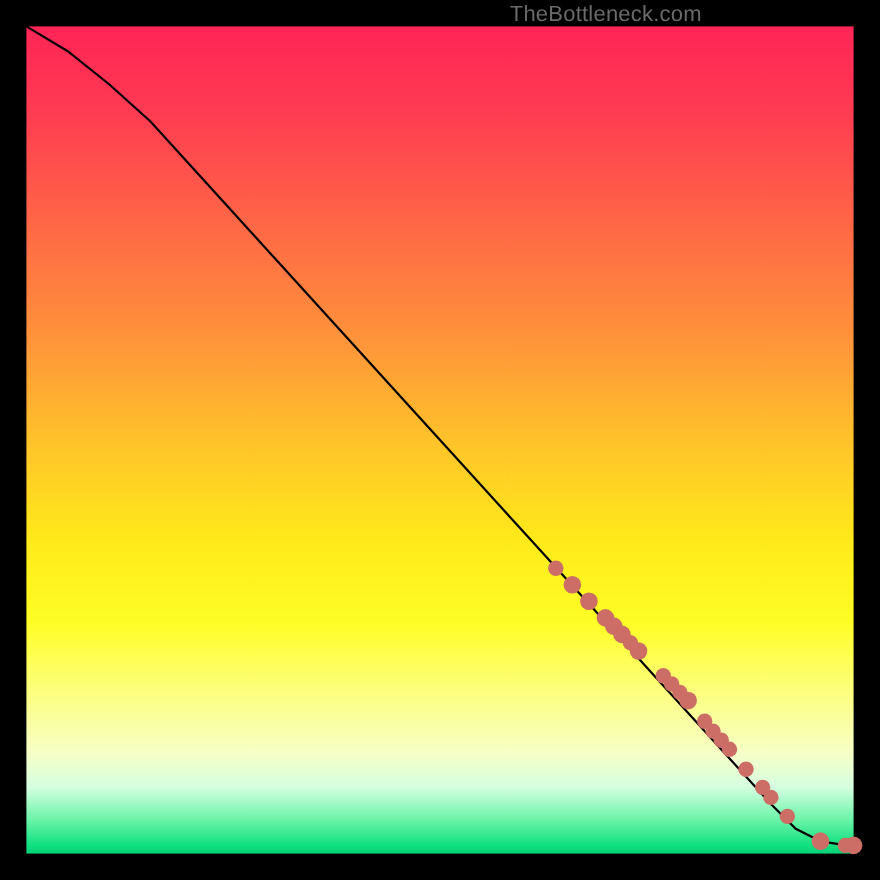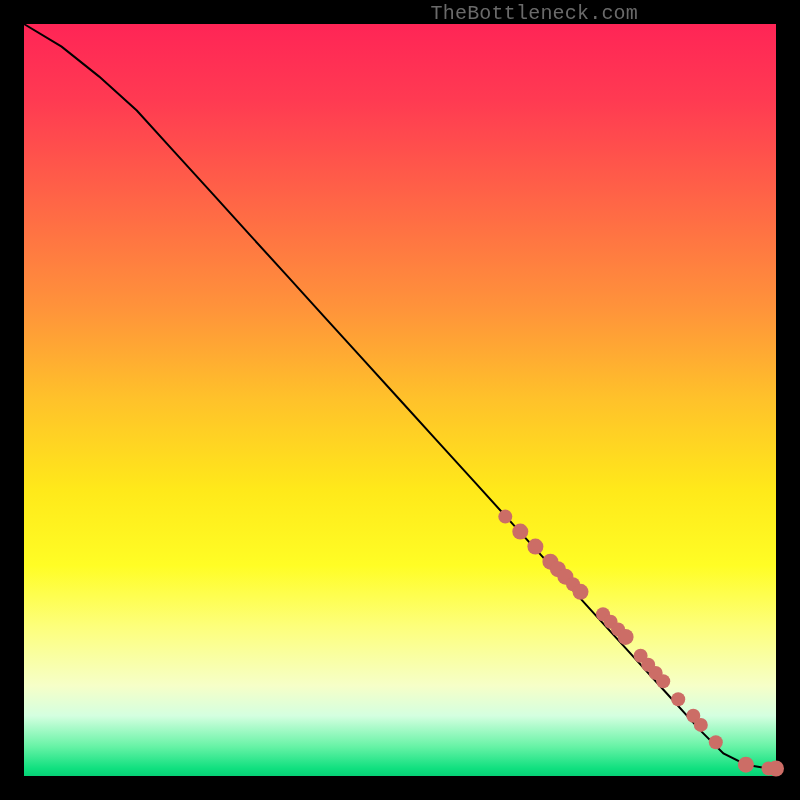--- a/index.html
+++ b/index.html
@@ -8,21 +8,20 @@
     width: 800px;
     height: 800px;
     background: #000000;
     overflow: hidden;
     font-family: Arial, Helvetica, sans-serif;
   }
   .stage {
     position: relative;
     width: 644px;
     height: 800px;
-    font-family: Liberation Mono, monospace;
   }
   .plot-area {
     position: absolute;
     left: 24px;
     top: 24px;
     width: 752px;
     height: 752px;
     
     background: linear-gradient(
       to bottom,

